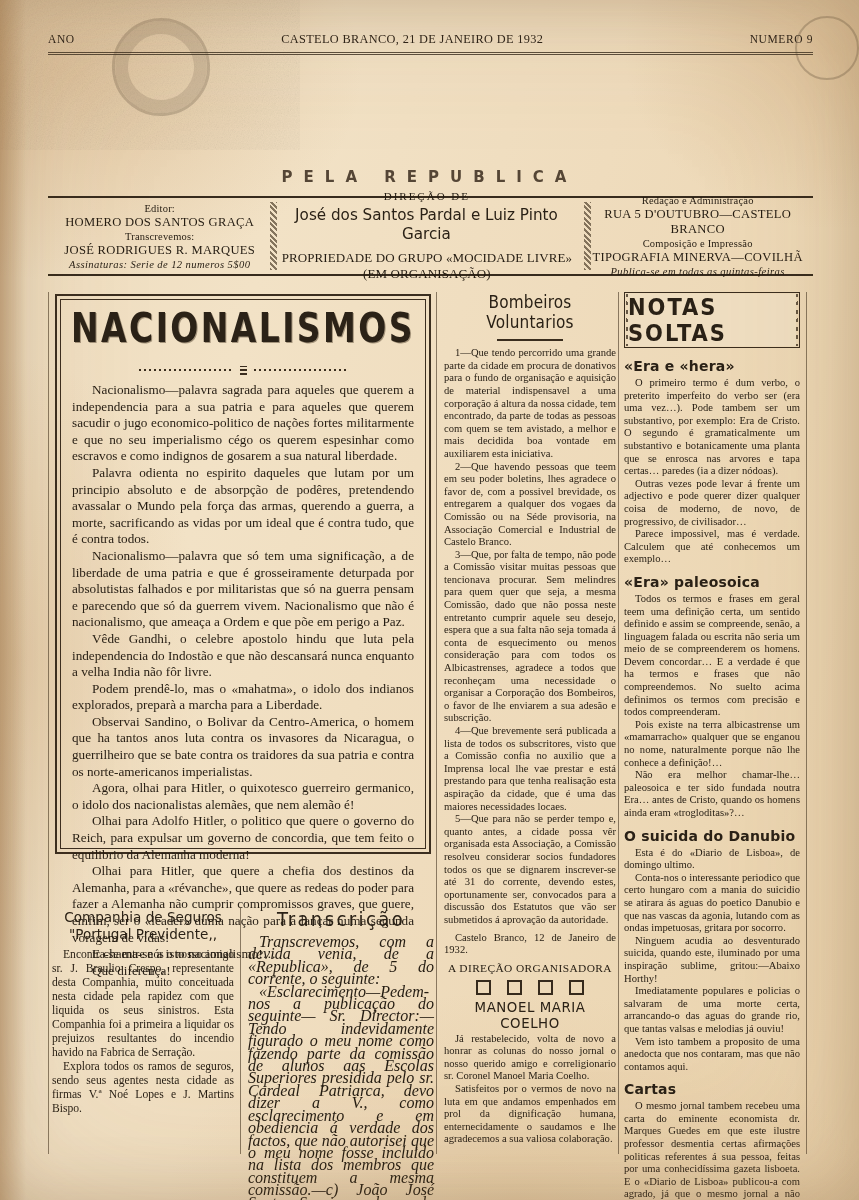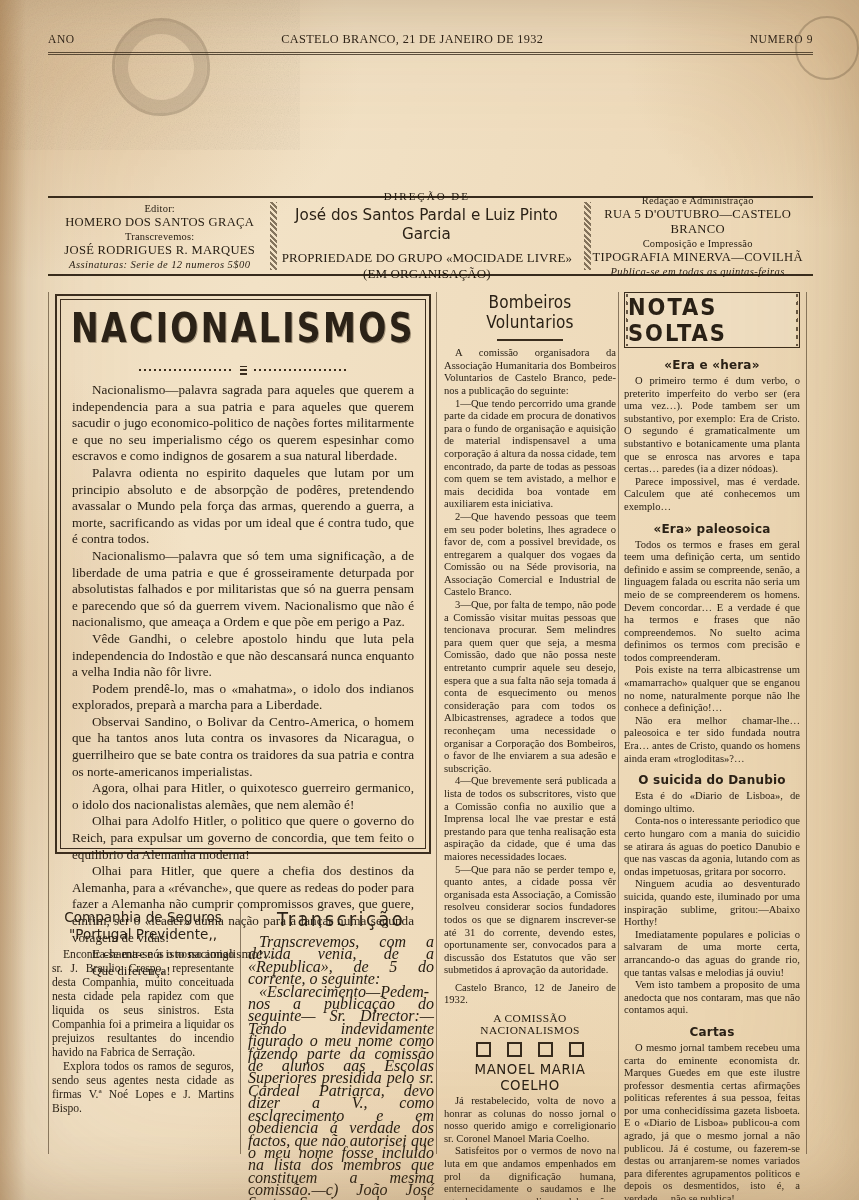--- a/index.html
+++ b/index.html
@@ -124,22 +124,22 @@
   .ns-b1{position:absolute;inset:0;border:1.6px solid #3a2d1e;}
   .ns-b2{position:absolute;inset:4px;border:1.2px solid #3a2d1e;}
   .ns-x{position:absolute;inset:1.6px;
     background:repeating-linear-gradient(45deg,#3a2d1e 0 2px,transparent 2px 6px),
                repeating-linear-gradient(-45deg,#3a2d1e 0 2px,transparent 2px 6px);
     opacity:.75;}
   .ns-ttl{position:absolute;left:4px;right:4px;top:4px;bottom:4px;background:#efdec1;
     display:flex;align-items:center;justify-content:center;
     font-family:"DejaVu Sans", sans-serif;font-weight:bold;font-size:21px;letter-spacing:2px;
     transform:scaleY(1.1);color:#2a2116;}
-  .sub-h{font-family:"DejaVu Sans", sans-serif;font-weight:bold;font-size:12px;
-    letter-spacing:.2px;margin:8px 0 3px;color:#2a2116;text-align:center;}
+  .sub-h{font-family:"DejaVu Sans", sans-serif;font-weight:bold;font-size:14px;
+    letter-spacing:.2px;margin:8px 0 3px;color:#2a2116;}
 
   
   .bl-left{position:absolute;left:52px;top:908px;width:182px;}
   .bl-mid{position:absolute;left:248px;top:908px;width:186px;}
   .ad-title{font-family:"DejaVu Sans", sans-serif;font-size:14.6px;line-height:17px;
     transform:scaleX(.93);color:#2a2116;}
   .tr-title{font-family:"DejaVu Sans", sans-serif;font-size:19px;letter-spacing:2.5px;
     text-align:center;color:#2a2116;transform:scaleX(.95);}
   .it-txt{font-style:italic;font-size:16px;line-height:12.4px;text-align:justify;}
   .it-txt p{margin:0;text-indent:11px;}
@@ -178,20 +178,21 @@
       <span class="stamp-txt"></span>
     </div>
 
   <div class="topbar">
     <span>ANO</span>
     <span class="mid">CASTELO BRANCO, 21 DE JANEIRO DE 1932</span>
     <span>NUMERO 9</span>
   </div>
   <div class="rule-top"></div>
 
+  <div class="subttl">PELA REPUBLICA</div>
 
   <div class="colo">
     <div class="colo-frame"></div>
     <div class="colo-inner">
       <div class="colo-cell c1">
         <div class="lbl">Editor:</div>
         <div class="nm">HOMERO DOS SANTOS GRAÇA</div>
         <div class="lbl">Transcrevemos:</div>
         <div class="nm">JOSÉ RODRIGUES R. MARQUES</div>
         <div class="small-it">Assinaturas:  Serie de 12 numeros 5$00</div>
@@ -240,31 +241,30 @@
         <p>Olhai para Hitler, que quere a chefia dos destinos da Alemanha, para a «révanche», que quere as redeas do poder para fazer a Alemanha não cumprir compromissos graves, que quere, emfim, ser o «leader» duma nação para a lançar numa segunda voragem de vidas!</p>
         <p>E chama-se a isto nacionalismo!…</p>
         <p>Que diferença!</p>
       </div>
   </div>
 
   <div class="mid-col">
     <div class="mid-head">Bombeiros Voluntarios</div>
     <div class="mid-rule"></div>
     <div class="col-txt">
-        <p>A comissão organisadora da Associação Humanitaria dos Bombeiros Voluntarios de Castelo Branco, pede-nos a publicação do seguinte:</p>
         <p>1—Que tendo percorrido uma grande parte da cidade em procura de donativos para o fundo de organisação e aquisição de material indispensavel a uma corporação á altura da nossa cidade, tem encontrado, da parte de todas as pessoas com quem se tem avistado, a melhor e mais decidida boa vontade em auxiliarem esta iniciativa.</p>
         <p>2—Que havendo pessoas que teem em seu poder boletins, lhes agradece o favor de, com a possivel brevidade, os entregarem a qualquer dos vogaes da Comissão ou na Séde provisoria, na Associação Comercial e Industrial de Castelo Branco.</p>
         <p>3—Que, por falta de tempo, não pode a Comissão visitar muitas pessoas que tencionava procurar. Sem melindres para quem quer que seja, a mesma Comissão, dado que não possa neste entretanto cumprir aquele seu desejo, espera que a sua falta não seja tomada á conta de esquecimento ou menos consideração para com todos os Albicastrenses, agradece a todos que reconheçam uma necessidade o organisar a Corporação dos Bombeiros, o favor de lhe enviarem a sua adesão e subscrição.</p>
         <p>4—Que brevemente será publicada a lista de todos os subscritores, visto que a Comissão confia no auxilio que a Imprensa local lhe vae prestar e está prestando para que tenha realisação esta aspiração da cidade, que é uma das maiores necessidades locaes.</p>
         <p>5—Que para não se perder tempo e, quanto antes, a cidade possa vêr organisada esta Associação, a Comissão resolveu considerar socios fundadores todos os que se dignarem inscrever-se até 31 do corrente, devendo estes, oportunamente ser, convocados para a discussão dos Estatutos que vão ser submetidos á aprovação da autoridade.</p>
       </div>
     <div class="col-txt" style="margin-top:5px">
       <p>Castelo Branco, 12 de Janeiro de 1932.</p>
     </div>
-    <div class="sig-c">A COMISSÃO NACIONALISMOS</div>
+    <div class="sig-c">A DIREÇÃO ORGANISADORA</div>
     <div class="sq-row">
       <span class="sq"></span>
       <span class="sq"></span>
       <span class="sq"></span>
       <span class="sq"></span>
     </div>
     <div class="name-head">MANOEL MARIA COELHO</div>
     <div class="col-txt">
         <p>Já restabelecido, volta de novo a honrar as colunas do nosso jornal o nosso querido amigo e correligionario sr. Coronel Manoel Maria Coelho.</p>
         <p>Satisfeitos por o vermos de novo na luta em que andamos empenhados em prol da dignificação humana, enternecidamente o saudamos e lhe agradecemos a sua valiosa colaboração.</p>
@@ -276,20 +276,21 @@
     <div class="ns-box">
       <div class="ns-x"></div>
       <div class="ns-b1"></div>
       <div class="ns-b2"></div>
       <div class="ns-ttl">NOTAS SOLTAS</div>
     </div>
     <div id="notas-body">
         <div class="sub-h">«Era e «hera»</div>
         <div class="col-txt">
           <p>O primeiro termo é dum verbo, o preterito imperfeito do verbo ser (era uma vez…). Pode tambem ser um substantivo, por exemplo: Era de Cristo. O segundo é gramaticalmente um substantivo e botanicamente uma planta que se enrosca nas arvores e tapa certas… paredes (ia a dizer nódoas).</p>
+          <p>Outras vezes pode levar á frente um adjectivo e pode querer dizer qualquer coisa de moderno, de novo, de progressivo, de civilisador…</p>
           <p>Parece impossivel, mas é verdade. Calculem que até conhecemos um exemplo…</p>
         </div>
         <div class="sub-h">«Era» paleosoica</div>
         <div class="col-txt">
           <p>Todos os termos e frases em geral teem uma definição certa, um sentido definido e assim se compreende, senão, a linguagem falada ou escrita não seria um meio de se compreenderem os homens. Devem concordar… E a verdade é que ha termos e frases que não compreendemos. No suelto acima definimos os termos com precisão e todos compreenderam.</p>
           <p>Pois existe na terra albicastrense um «mamarracho» qualquer que se enganou no nome, naturalmente porque não lhe conhece a definição!…</p>
           <p>Não era melhor chamar-lhe… paleosoica e ter sido fundada noutra Era… antes de Cristo, quando os homens ainda eram «trogloditas»?…</p>
         </div>
         <div class="sub-h">O suicida do Danubio</div>
         <div class="col-txt">

